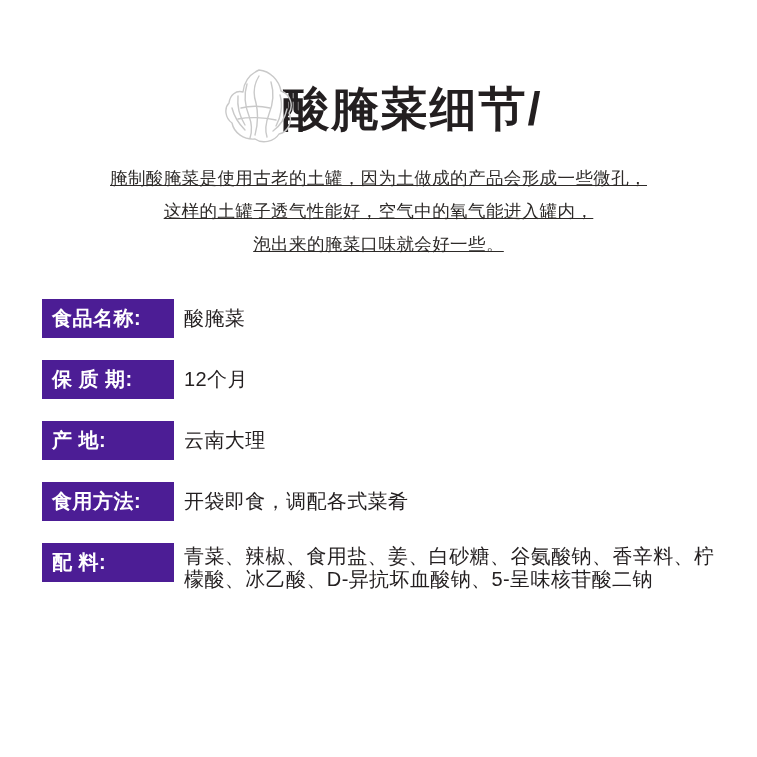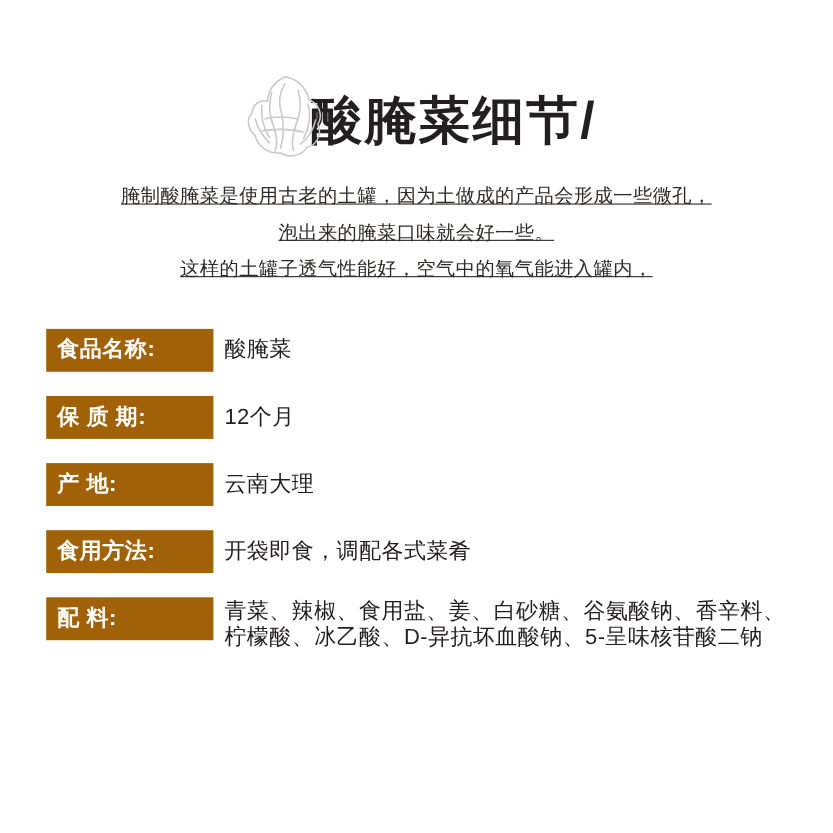--- a/index.html
+++ b/index.html
@@ -78,27 +78,27 @@
     margin: 38px 0 0 0;
     padding: 0 42px 0 42px;
   }
   .spec-row {
     display: flex;
     align-items: flex-start;
     margin-bottom: 22px;
   }
   .spec-label {
     flex: 0 0 auto;
-    background: #a16207;
+    background: #4c1d95;
     color: #ffffff;
     font-size: 20px;
     font-weight: bold;
     line-height: 1;
     padding: 9px 10px 10px 10px;
-    width: 152px;
+    width: 132px;
     box-sizing: border-box;
     letter-spacing: 0.5px;
     text-align: left;
     white-space: nowrap;
   }
   .spec-value {
     flex: 1 1 auto;
     font-size: 20px;
     line-height: 30px;
     color: #231f20;
@@ -133,22 +133,22 @@
             <path d="M24 57 C34 55, 50 55, 62 58"></path>
           </g>
         </svg>
       </span>
       <span class="header-title">酸腌菜细节/</span>
     </div>
   </div>
 
   <div class="intro">
     <div>腌制酸腌菜是使用古老的土罐，因为土做成的产品会形成一些微孔，</div>
+    <div>这样的土罐子透气性能好，空气中的氧气能进入罐内，</div>
     <div>泡出来的腌菜口味就会好一些。</div>
-    <div>这样的土罐子透气性能好，空气中的氧气能进入罐内，</div>
   </div>
 
   <div class="specs">
 
     <div class="spec-row">
       <div class="spec-label">食品名称:</div>
       <div class="spec-value">酸腌菜</div>
     </div>
 
     <div class="spec-row">

